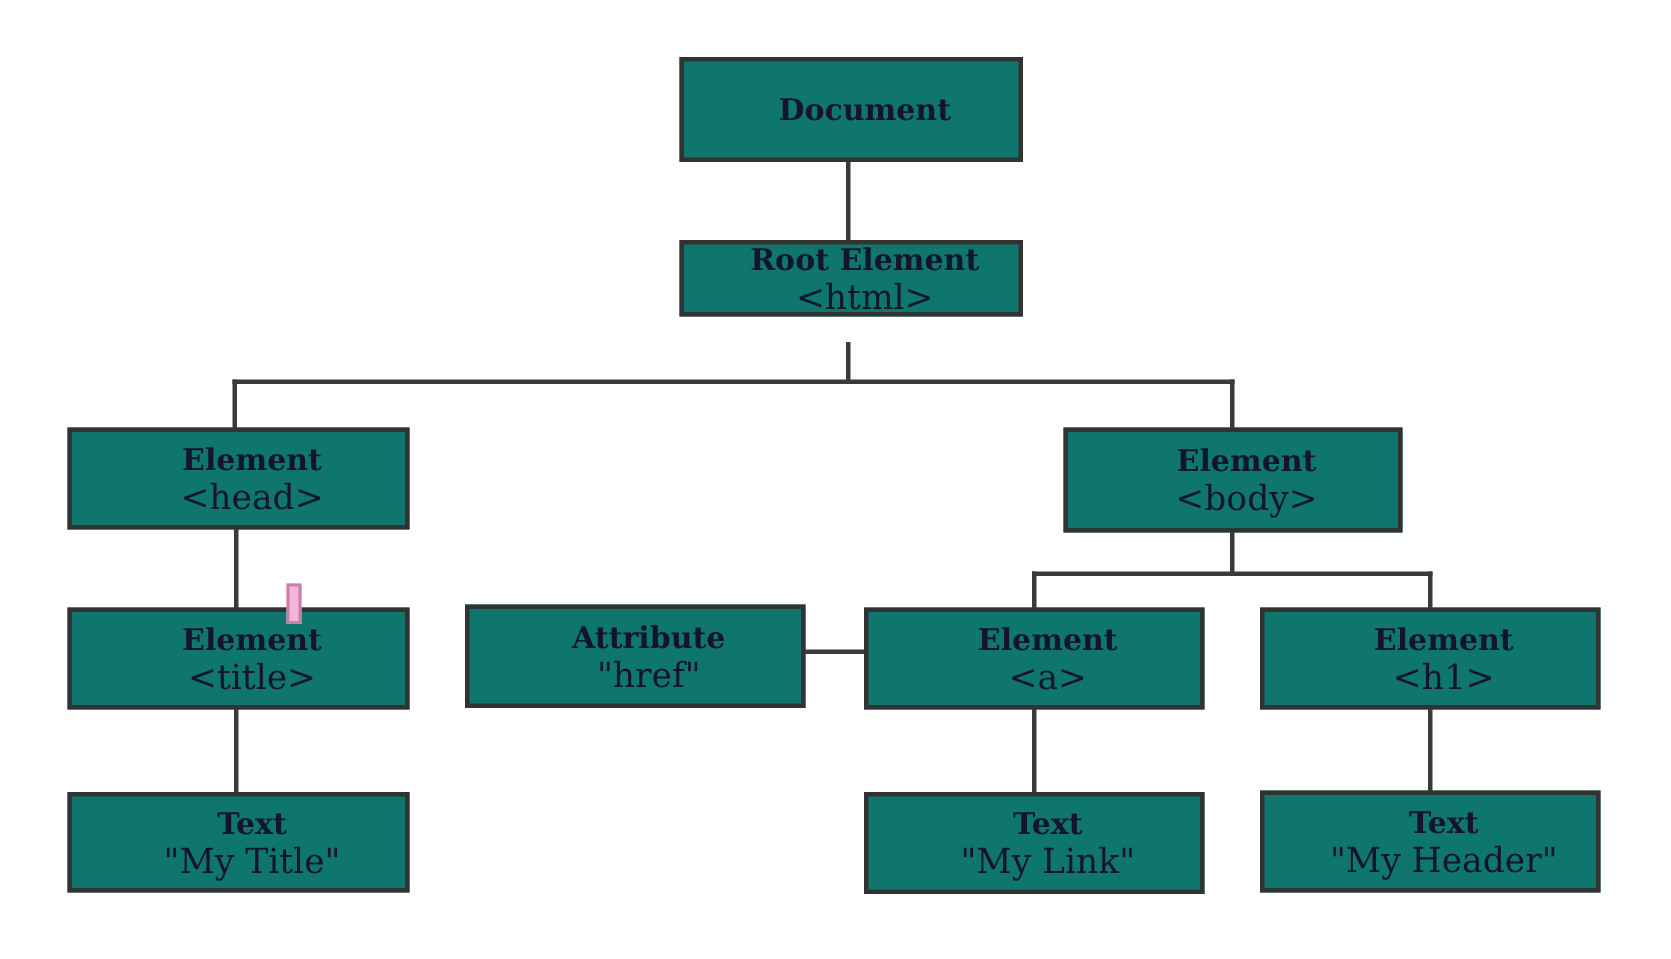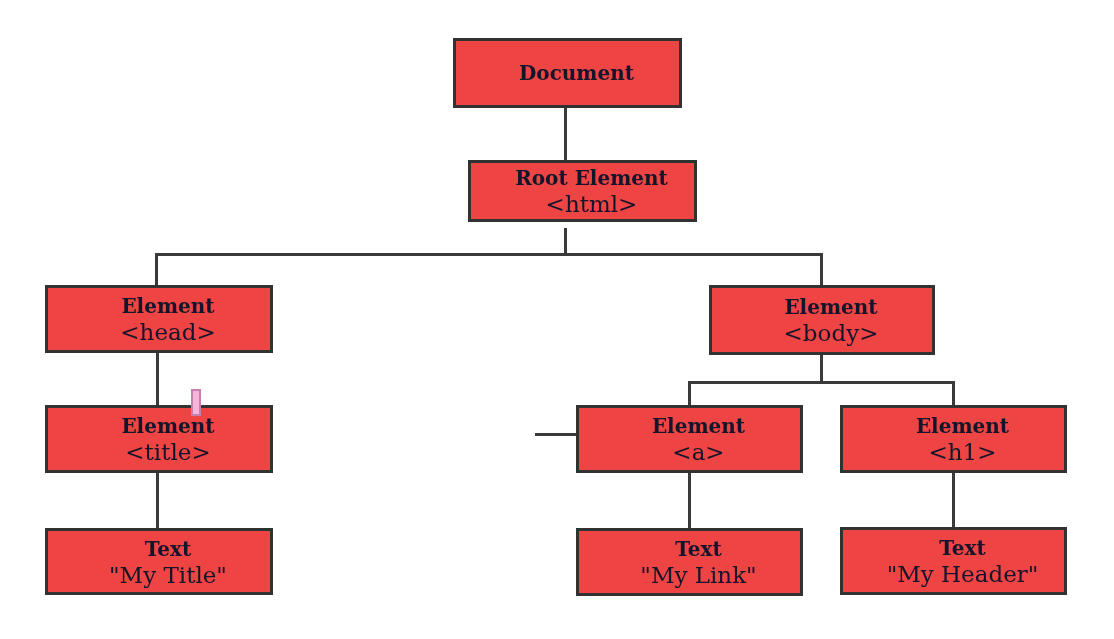--- a/index.html
+++ b/index.html
@@ -15,21 +15,21 @@
     position:relative;
     width:1114px;height:639px;
     background:var(--background);
     font-family:"DejaVu Serif","Liberation Serif",serif;
     color:var(--text);
     overflow:hidden;
   }
   .node{
     position:absolute;
     box-sizing:border-box;
-    background:#ef4444;
+    background:#0f766e;
     border:3px solid var(--box-border);
     display:flex;flex-direction:column;
     align-items:center;justify-content:center;
     text-align:right;
     gap:2px;
     padding-left:18px;
   }
   .node .label{
     font-weight:bold;
     font-size:20px;
@@ -70,40 +70,44 @@
   <div class="line" style="left:688px;top:381px;width:3px;height:26px"></div>
   <div class="line" style="left:952px;top:381px;width:3px;height:26px"></div>
   <div class="line" style="left:535px;top:433px;width:43px;height:3px"></div>
   <div class="line" style="left:688px;top:471px;width:3px;height:59px"></div>
   <div class="line" style="left:952px;top:471px;width:3px;height:58px"></div>
 
   <div class="node" style="left:453px;top:38px;width:229px;height:70px">
     <span class="label">Document</span>
   </div>
 
-  <div class="node" style="left:468px;top:160px;width:229px;height:62px">
+  <div class="node" style="left:453px;top:160px;width:229px;height:51px">
     <span class="label">Root Element</span>
     <span class="sub">&lt;html&gt;</span>
   </div>
 
   <div class="node" style="left:45px;top:285px;width:228px;height:68px">
     <span class="label">Element</span>
     <span class="sub">&lt;head&gt;</span>
   </div>
 
   <div class="node" style="left:709px;top:285px;width:226px;height:70px">
     <span class="label">Element</span>
     <span class="sub">&lt;body&gt;</span>
   </div>
 
   <div class="node" style="left:45px;top:405px;width:228px;height:68px">
     <span class="label">Element</span>
     <span class="sub">&lt;title&gt;</span>
   </div>
 
+  <div class="node" style="left:310px;top:403px;width:227px;height:69px">
+    <span class="label">Attribute</span>
+    <span class="sub">"href"</span>
+  </div>
 
   <div class="node" style="left:576px;top:405px;width:227px;height:68px">
     <span class="label">Element</span>
     <span class="sub">&lt;a&gt;</span>
   </div>
 
   <div class="node" style="left:840px;top:405px;width:227px;height:68px">
     <span class="label">Element</span>
     <span class="sub">&lt;h1&gt;</span>
   </div>

